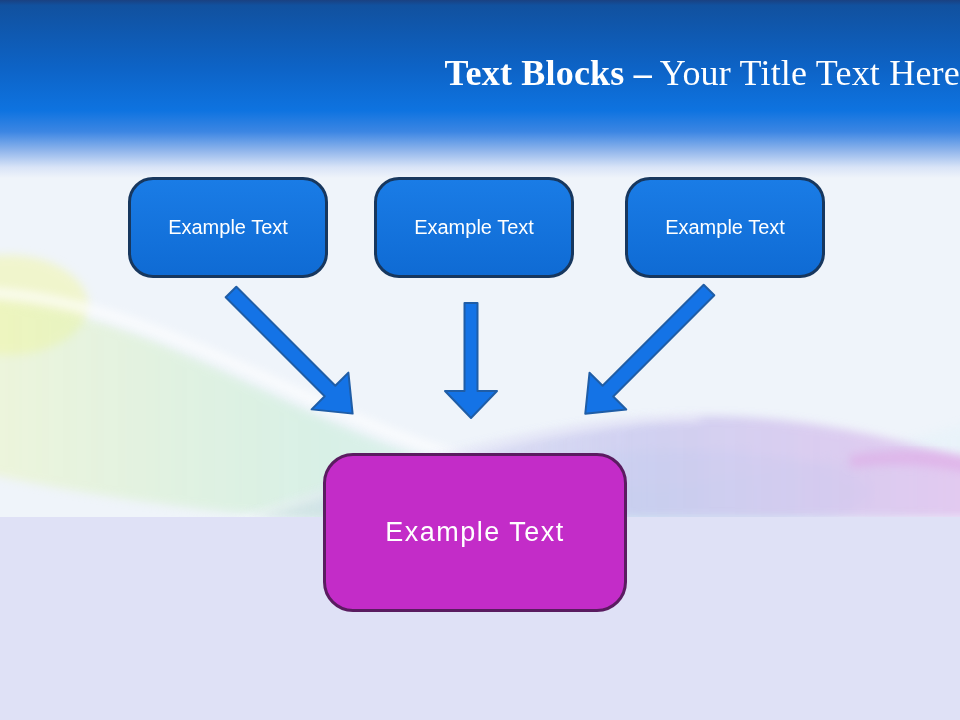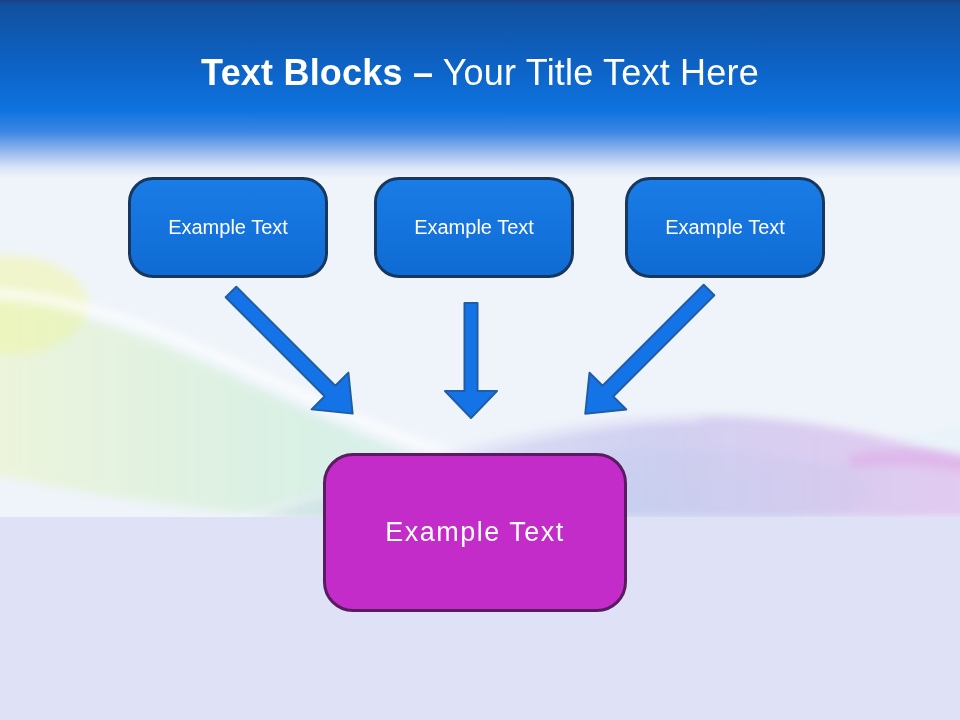--- a/index.html
+++ b/index.html
@@ -12,23 +12,24 @@
   }
   
   .header-band {
     position: absolute; top: 0; left: 0; right: 0; height: 178px;
     background: linear-gradient(180deg,
       #1a4182 0%, #11519f 3%, #0d63c6 38%, #0e73e0 62%,
       #3c86e3 74%, #93b7ec 85%, #d9e4f7 94%, #eff4fa 100%);
   }
   .title {
     position: absolute; top: 52px; left: 0; width: 100%;
-    text-align: center; color: #ffffff;
+    text-align: right; color: #ffffff;
     font-size: 36px; line-height: 42px; letter-spacing: 0.2px;
     white-space: nowrap;
+    font-family: Liberation Serif, serif;
   }
   .title-bold { font-weight: bold; }
   .title-regular { font-weight: normal; }
   
   .waves, .arrows {
     position: absolute; top: 0; left: 0;
     width: 960px; height: 720px;
     pointer-events: none;
   }
   .footer-band {

